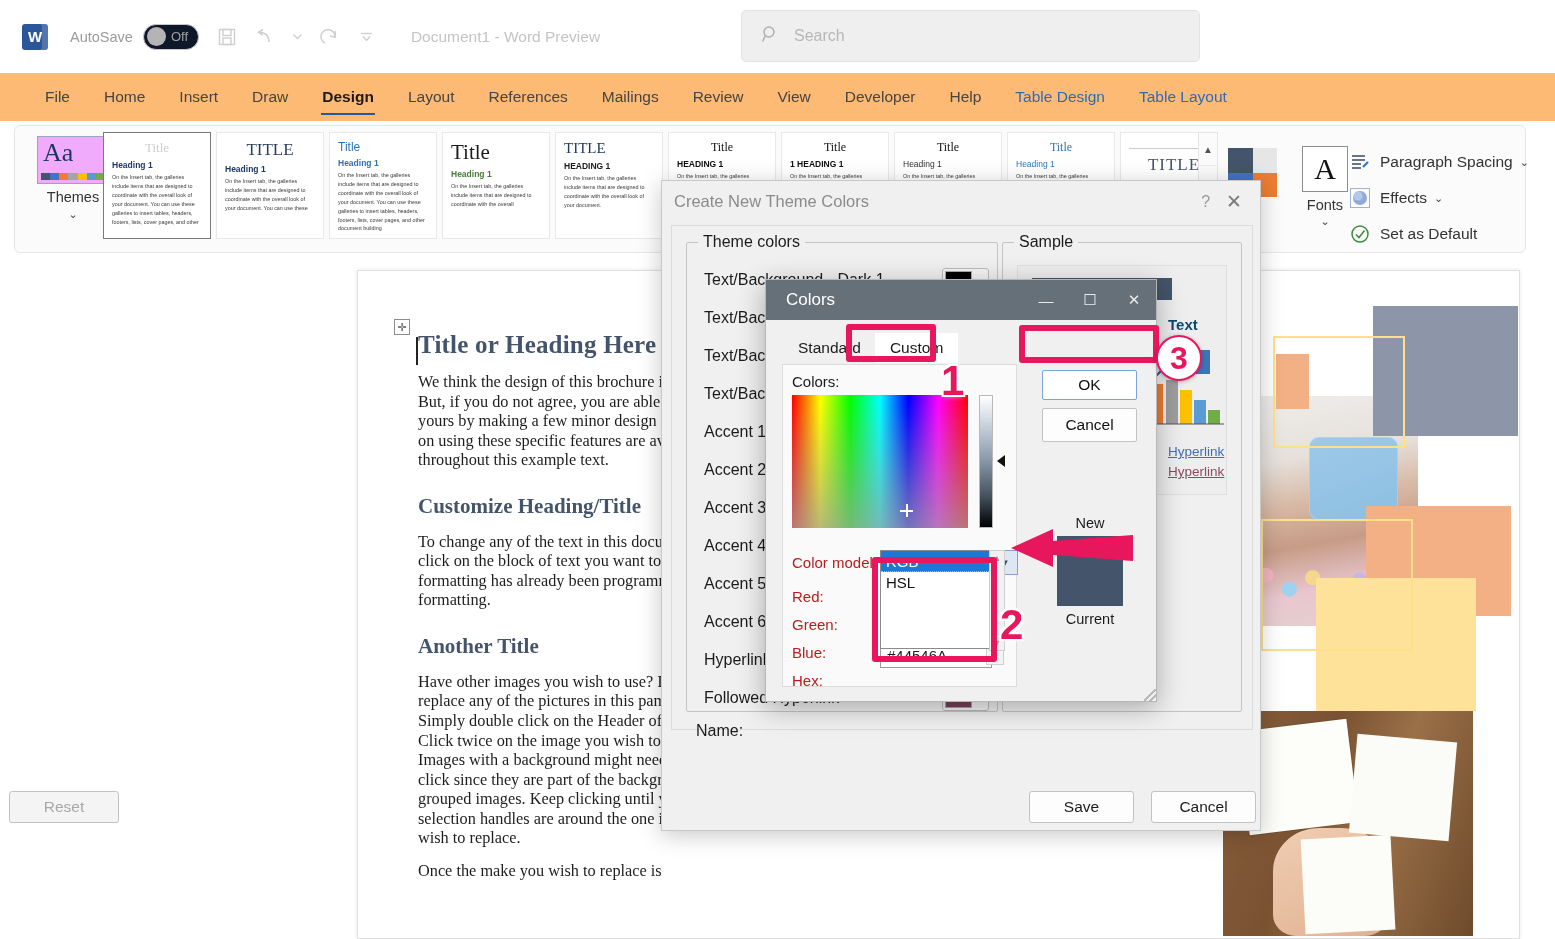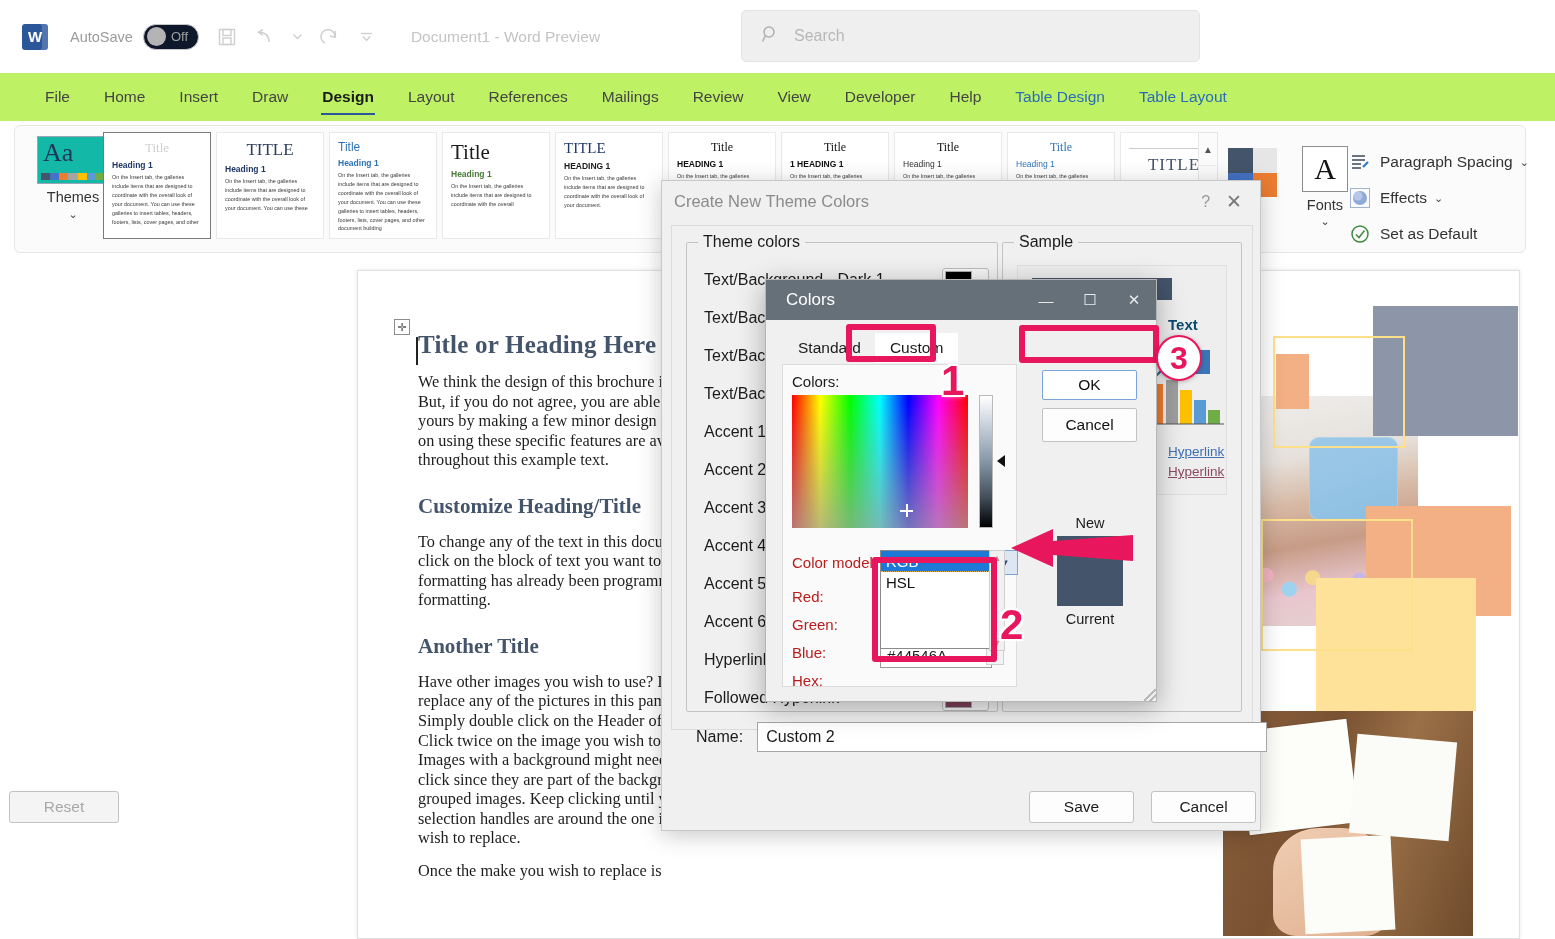--- a/index.html
+++ b/index.html
@@ -41,21 +41,21 @@
   .searchbox {
     position:absolute; left:741px; top:10px; width:459px; height:52px;
     background:#efefef; border:1px solid #e3e3e3; border-radius:5px;
     display:flex; align-items:center; padding-left:19px;
   }
   .searchbox .stext { font-size:16px; color:#b7b7b7; margin-left:14px; }
 
   
   .tabbar {
     position:absolute; left:0; top:73px; width:1555px; height:48px;
-    background:#bef264; display:flex; align-items:center; padding-left:28px;
+    background:#fdba74; display:flex; align-items:center; padding-left:28px;
   }
   .tab {
     font-size:15.5px; color:#444444; margin-right:0; padding:0 17px;
     height:46px; display:flex; align-items:center; position:relative; cursor:default;
   }
   .tab.active { color:#1b1b1b; font-weight:600; }
   .tab.active:after {
     content:""; position:absolute; left:16px; right:16px; bottom:5px;
     height:2.5px; background:#2b579a;
   }
@@ -68,21 +68,21 @@
   }
   .ribbon-inner {
     position:absolute; left:14px; top:4px; width:1512px; height:128px;
     background:#fbfbfb; border:1px solid #e6e6e6; border-radius:6px;
   }
   .themes-btn {
     position:absolute; left:18px; top:6px; width:80px; height:112px;
     display:flex; flex-direction:column; align-items:center; padding-top:4px;
   }
   .themes-icon {
-    width:72px; height:48px; border:1px solid #9aa5b5; background:#14b8a6;
+    width:72px; height:48px; border:1px solid #9aa5b5; background:#f0abfc;
     position:relative; display:flex; flex-direction:column; justify-content:space-between;
     box-shadow:2px 0 0 #55616e;
   }
   .themes-icon .aa {
     font-family:"Liberation Serif", serif; font-size:26px; color:#1b365d;
     line-height:1; text-align:left; padding:3px 0 0 5px;
   }
   .themes-icon .chips { display:flex; height:7px; margin:0 3px 3px 3px; }
   .themes-icon .chips i { flex:1; display:block; }
   .themes-label { font-size:14.5px; color:#333; margin-top:5px; }
@@ -743,21 +743,20 @@
             <path d="M2 76 H74" stroke="#555" stroke-width="1.2"></path>
           </svg>
         </div>
         <div class="sample-hl">Hyperlink</div>
         <div class="sample-fhl">Hyperlink</div>
       </div>
     </div>
 
     <div class="name-row">
       <span class="nl">Name:</span>
-      <div class="name-input">Custom 2</div>
     </div>
   </div>
 </div>
 
 <div class="btn btn-reset disabled">Reset</div>
 <div class="btn btn-save">Save</div>
 <div class="btn btn-cancel">Cancel</div>
 
 <div class="colors-dlg">
   <div class="cd-title">

